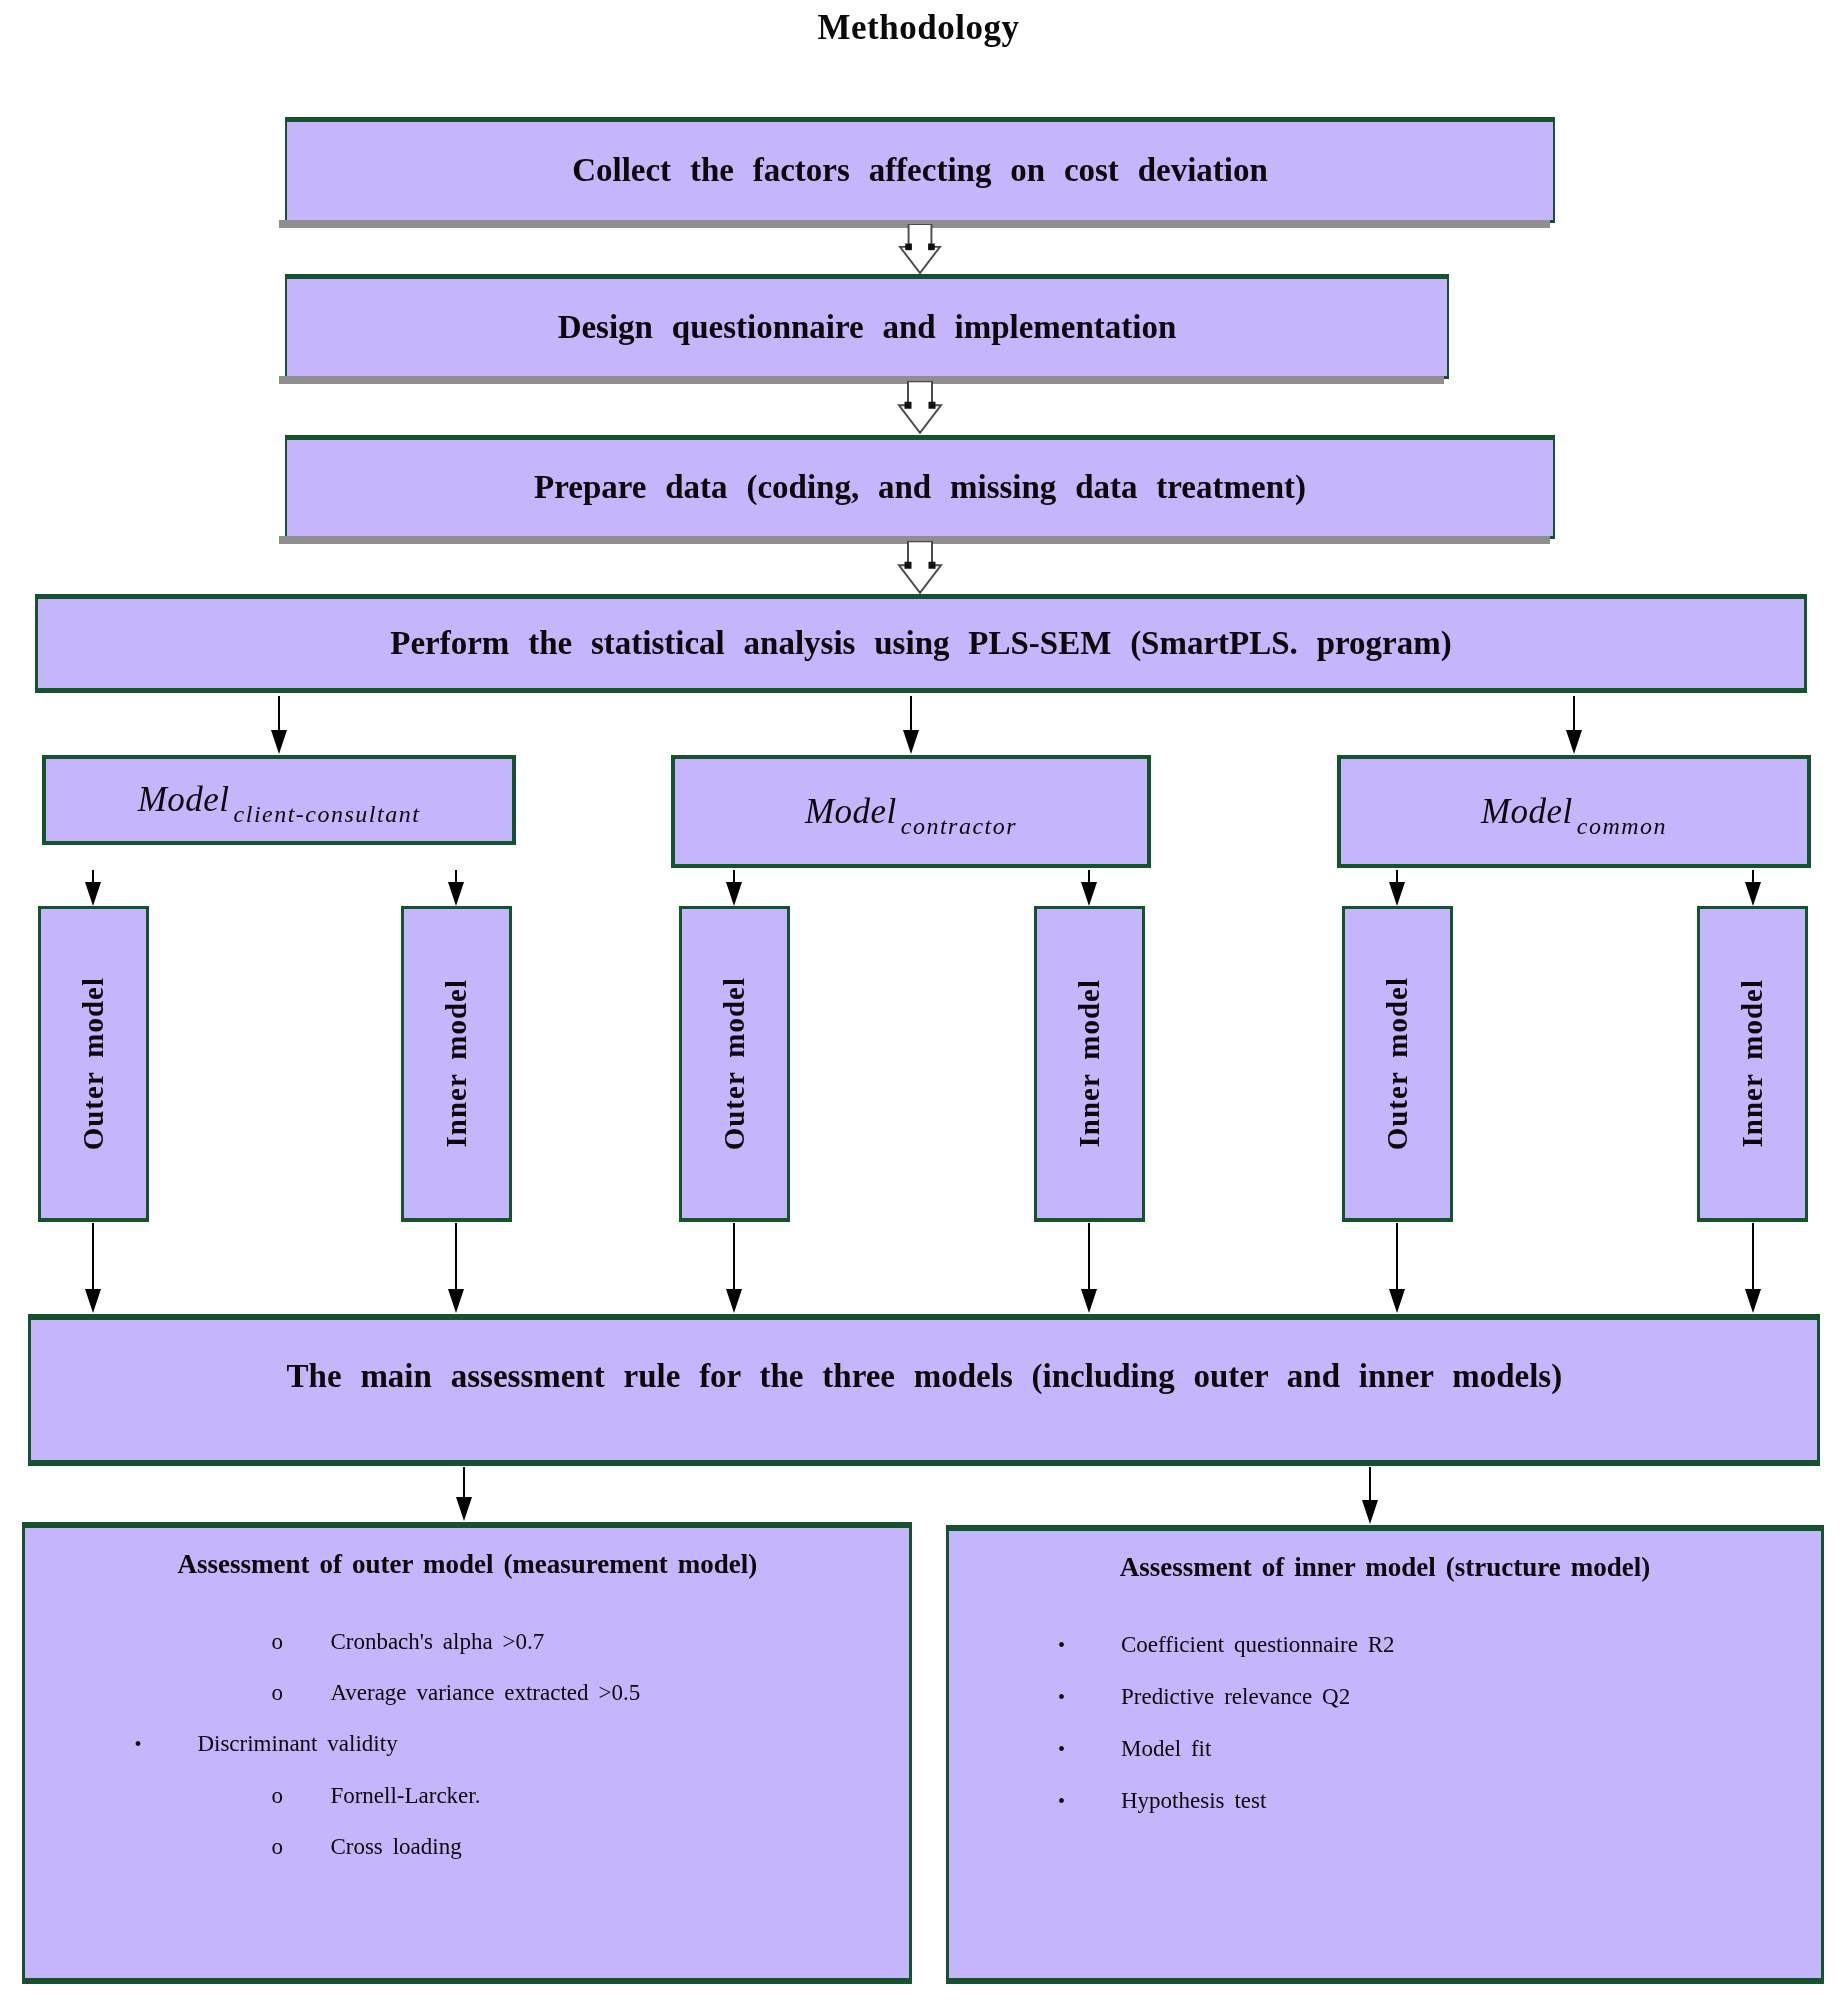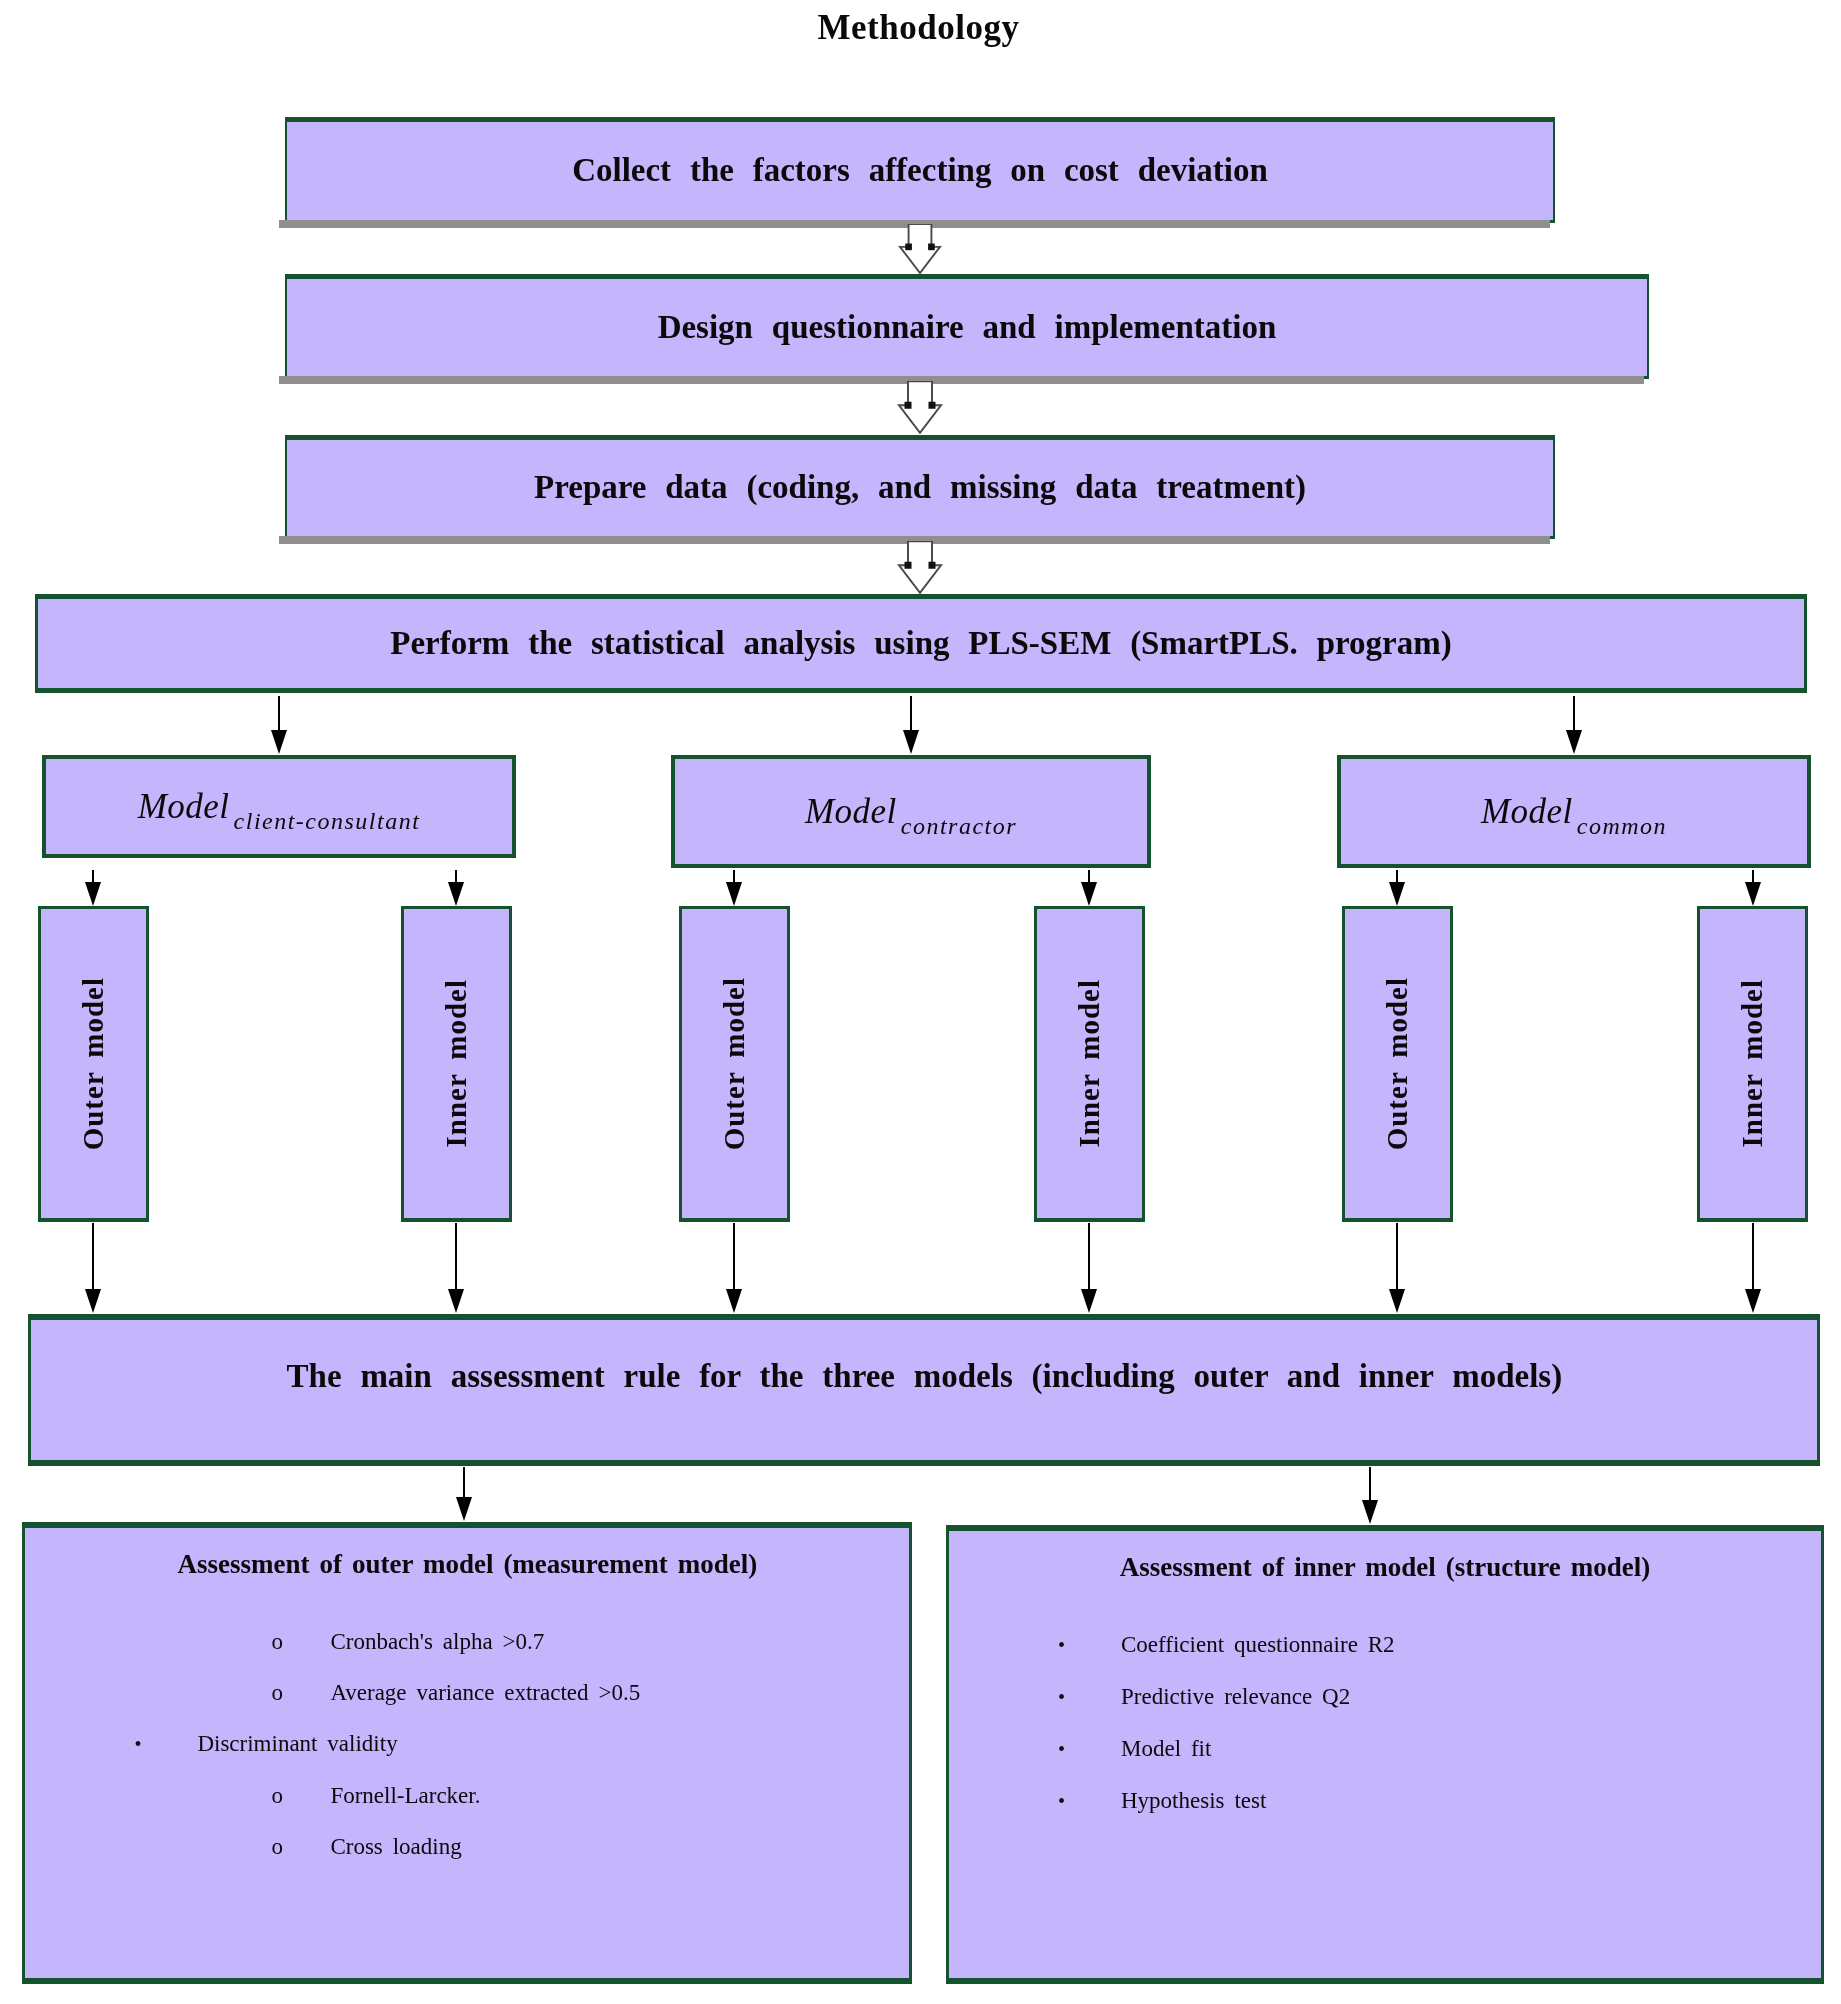--- a/index.html
+++ b/index.html
@@ -84,21 +84,21 @@
 <body>
 
 <div id="canvas">
 
   <div id="title">Methodology</div>
 
   <div class="box sbox" style="left:285px;top:117px;width:1270px;height:106px;">
     <div class="step-label">Collect the factors affecting on cost deviation</div>
   </div>
 
-  <div class="box sbox" style="left:285px;top:274px;width:1364px;height:105px;">
+  <div class="box sbox" style="left:285px;top:274px;width:1164px;height:105px;">
     <div class="step-label">Design questionnaire and implementation</div>
   </div>
 
   <div class="box sbox" style="left:285px;top:435px;width:1270px;height:104px;">
     <div class="step-label">Prepare data (coding, and missing data treatment)</div>
   </div>
 
   <div class="box" id="step4" style="left:35px;top:594px;width:1772px;height:99px;">
     <div class="step-label">Perform the statistical analysis using PLS-SEM (SmartPLS. program)</div>
   </div>
@@ -116,21 +116,21 @@
   <svg class="harrow" style="left:920px;top:541px;" width="50" height="53" viewBox="-50 0 100 105">
     <polygon points="-24,0 24,0 24,48 42,48 0,103 -42,48 -24,48" fill="#ffffff" stroke="#4a4a4a" stroke-width="4"></polygon>
     <rect x="-31" y="41" width="14" height="14" fill="#111111"></rect>
     <rect x="17" y="41" width="14" height="14" fill="#111111"></rect>
   </svg>
 
   <div class="tarrow" style="left:279px;top:696px;height:58px;"></div>
   <div class="tarrow" style="left:911px;top:696px;height:58px;"></div>
   <div class="tarrow" style="left:1574px;top:696px;height:58px;"></div>
 
-  <div class="box model-box" style="left:42px;top:755px;width:474px;height:103px;">
+  <div class="box model-box" style="left:42px;top:755px;width:474px;height:90px;">
     <div class="model-label">
       <span>Model</span><sub>client-consultant</sub>
     </div>
   </div>
   <div class="box model-box" style="left:671px;top:755px;width:480px;height:113px;">
     <div class="model-label">
       <span>Model</span><sub>contractor</sub>
     </div>
   </div>
   <div class="box model-box" style="left:1337px;top:755px;width:474px;height:113px;">

